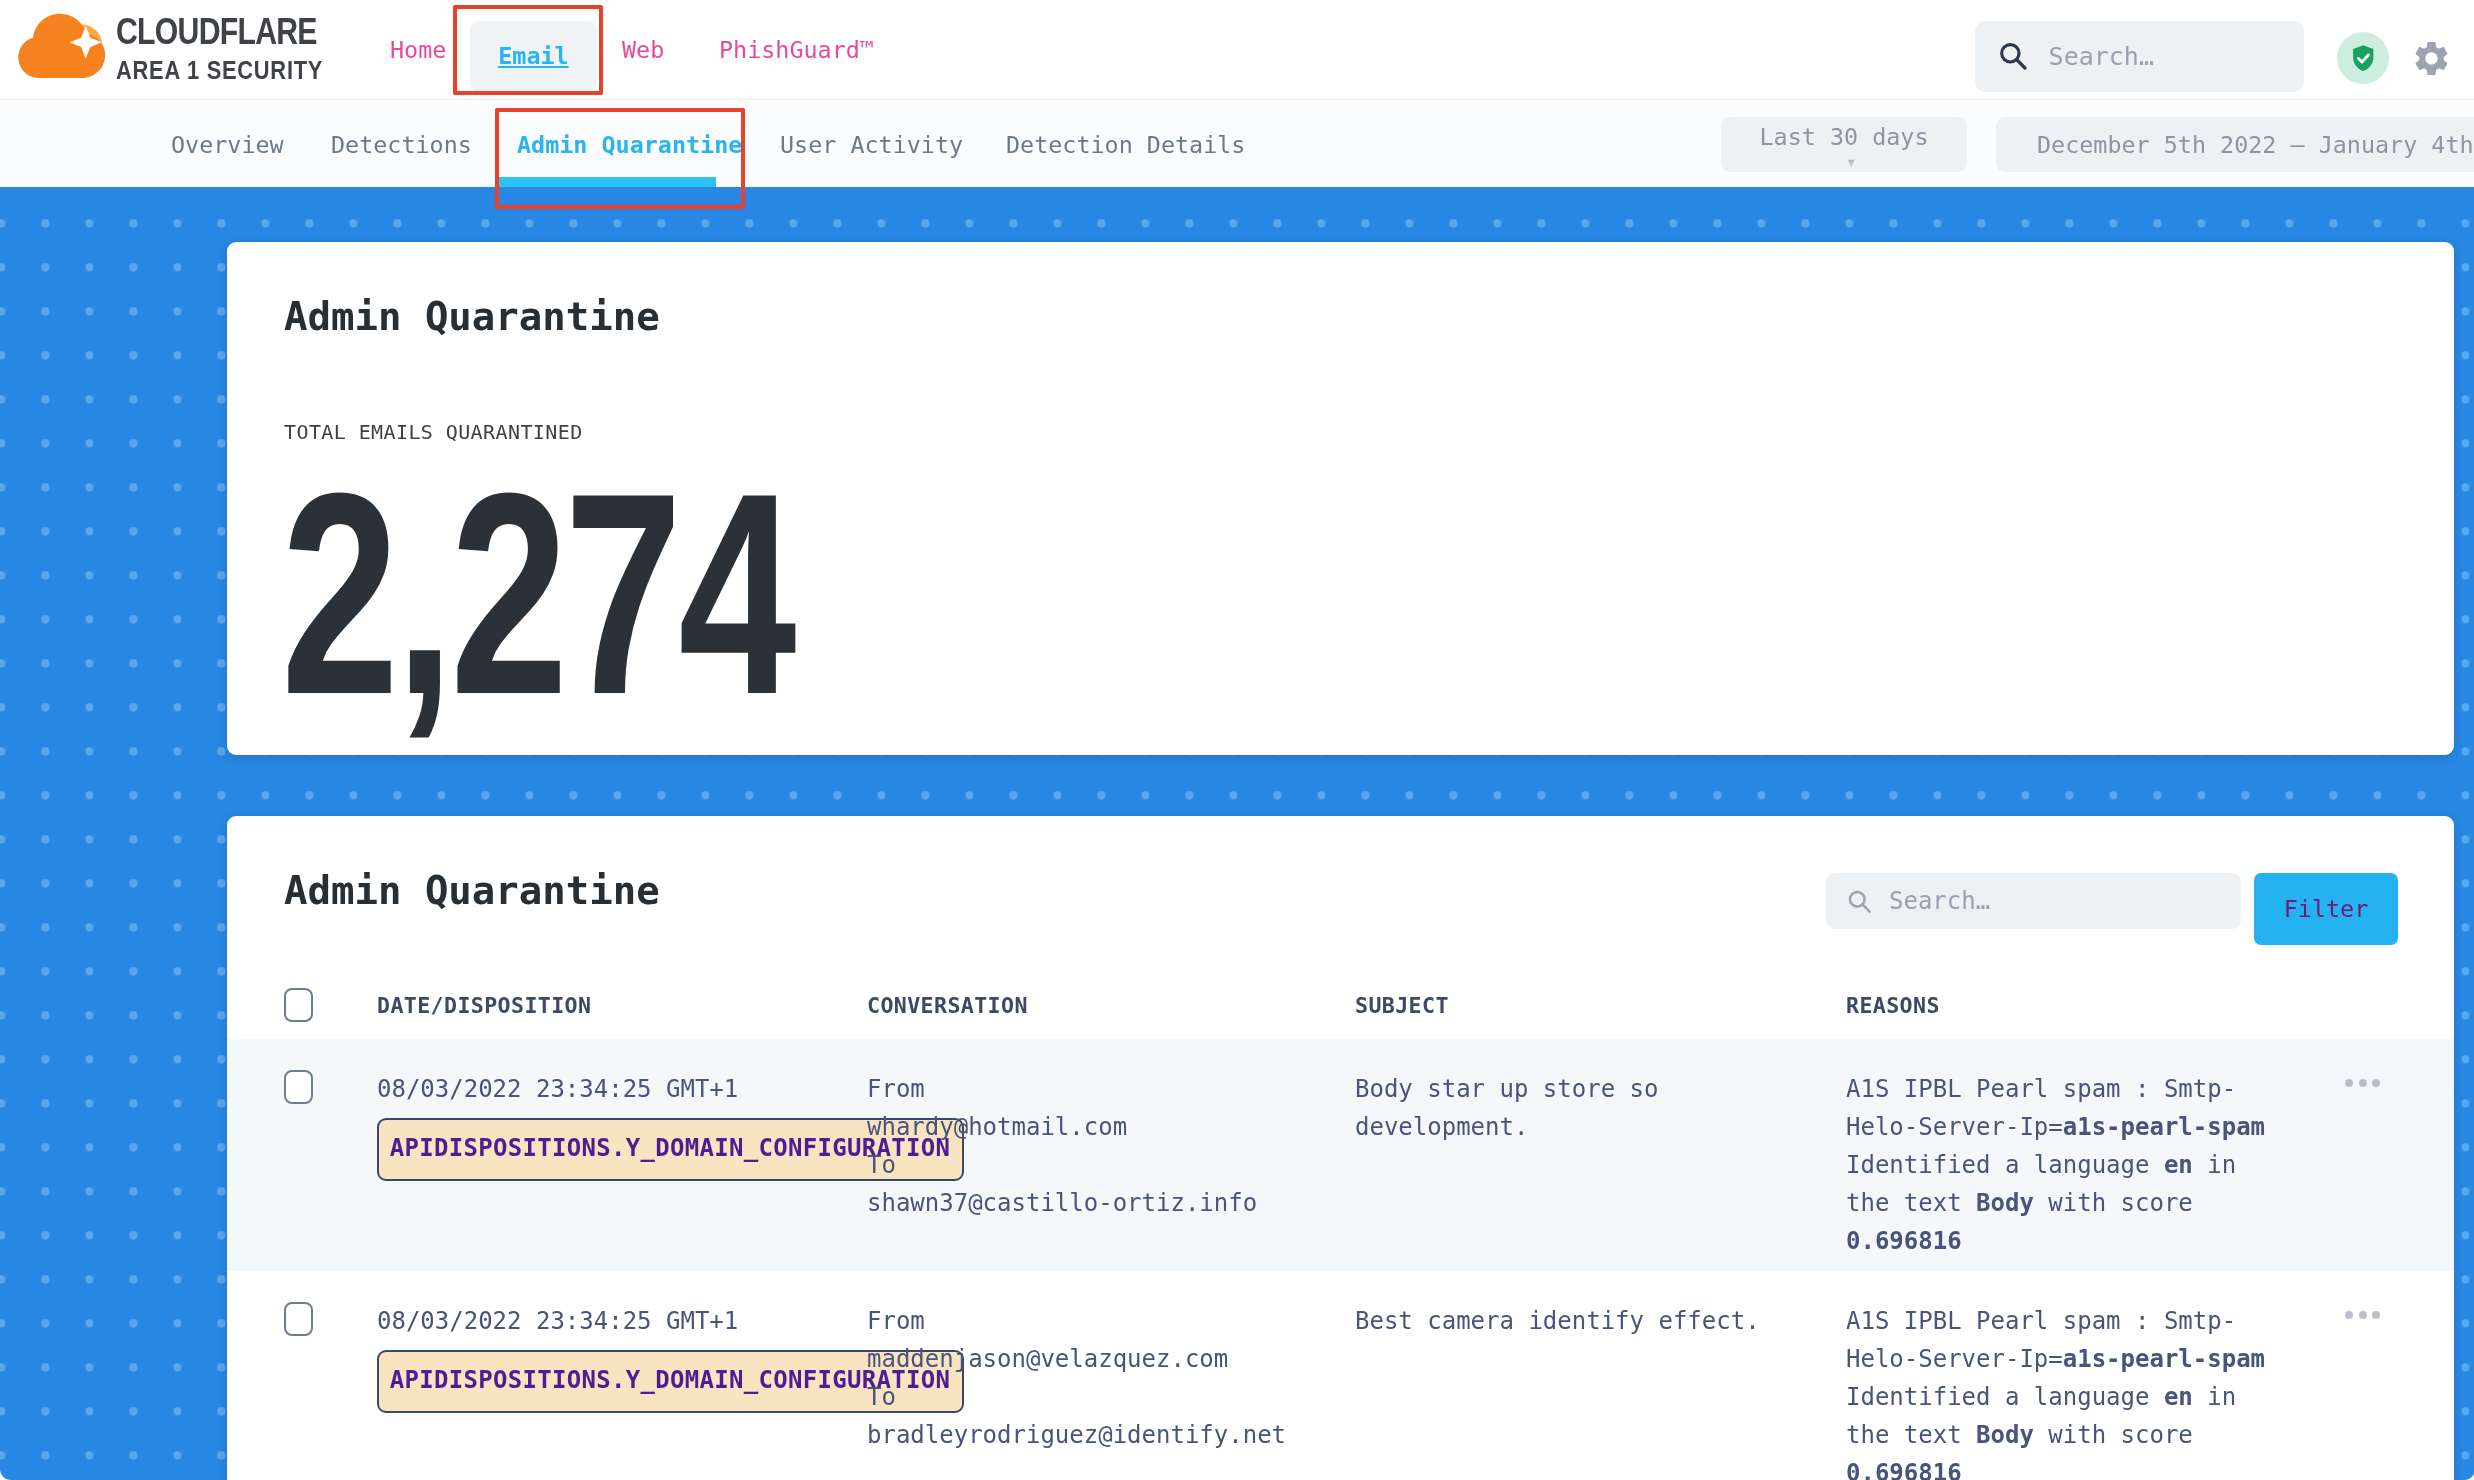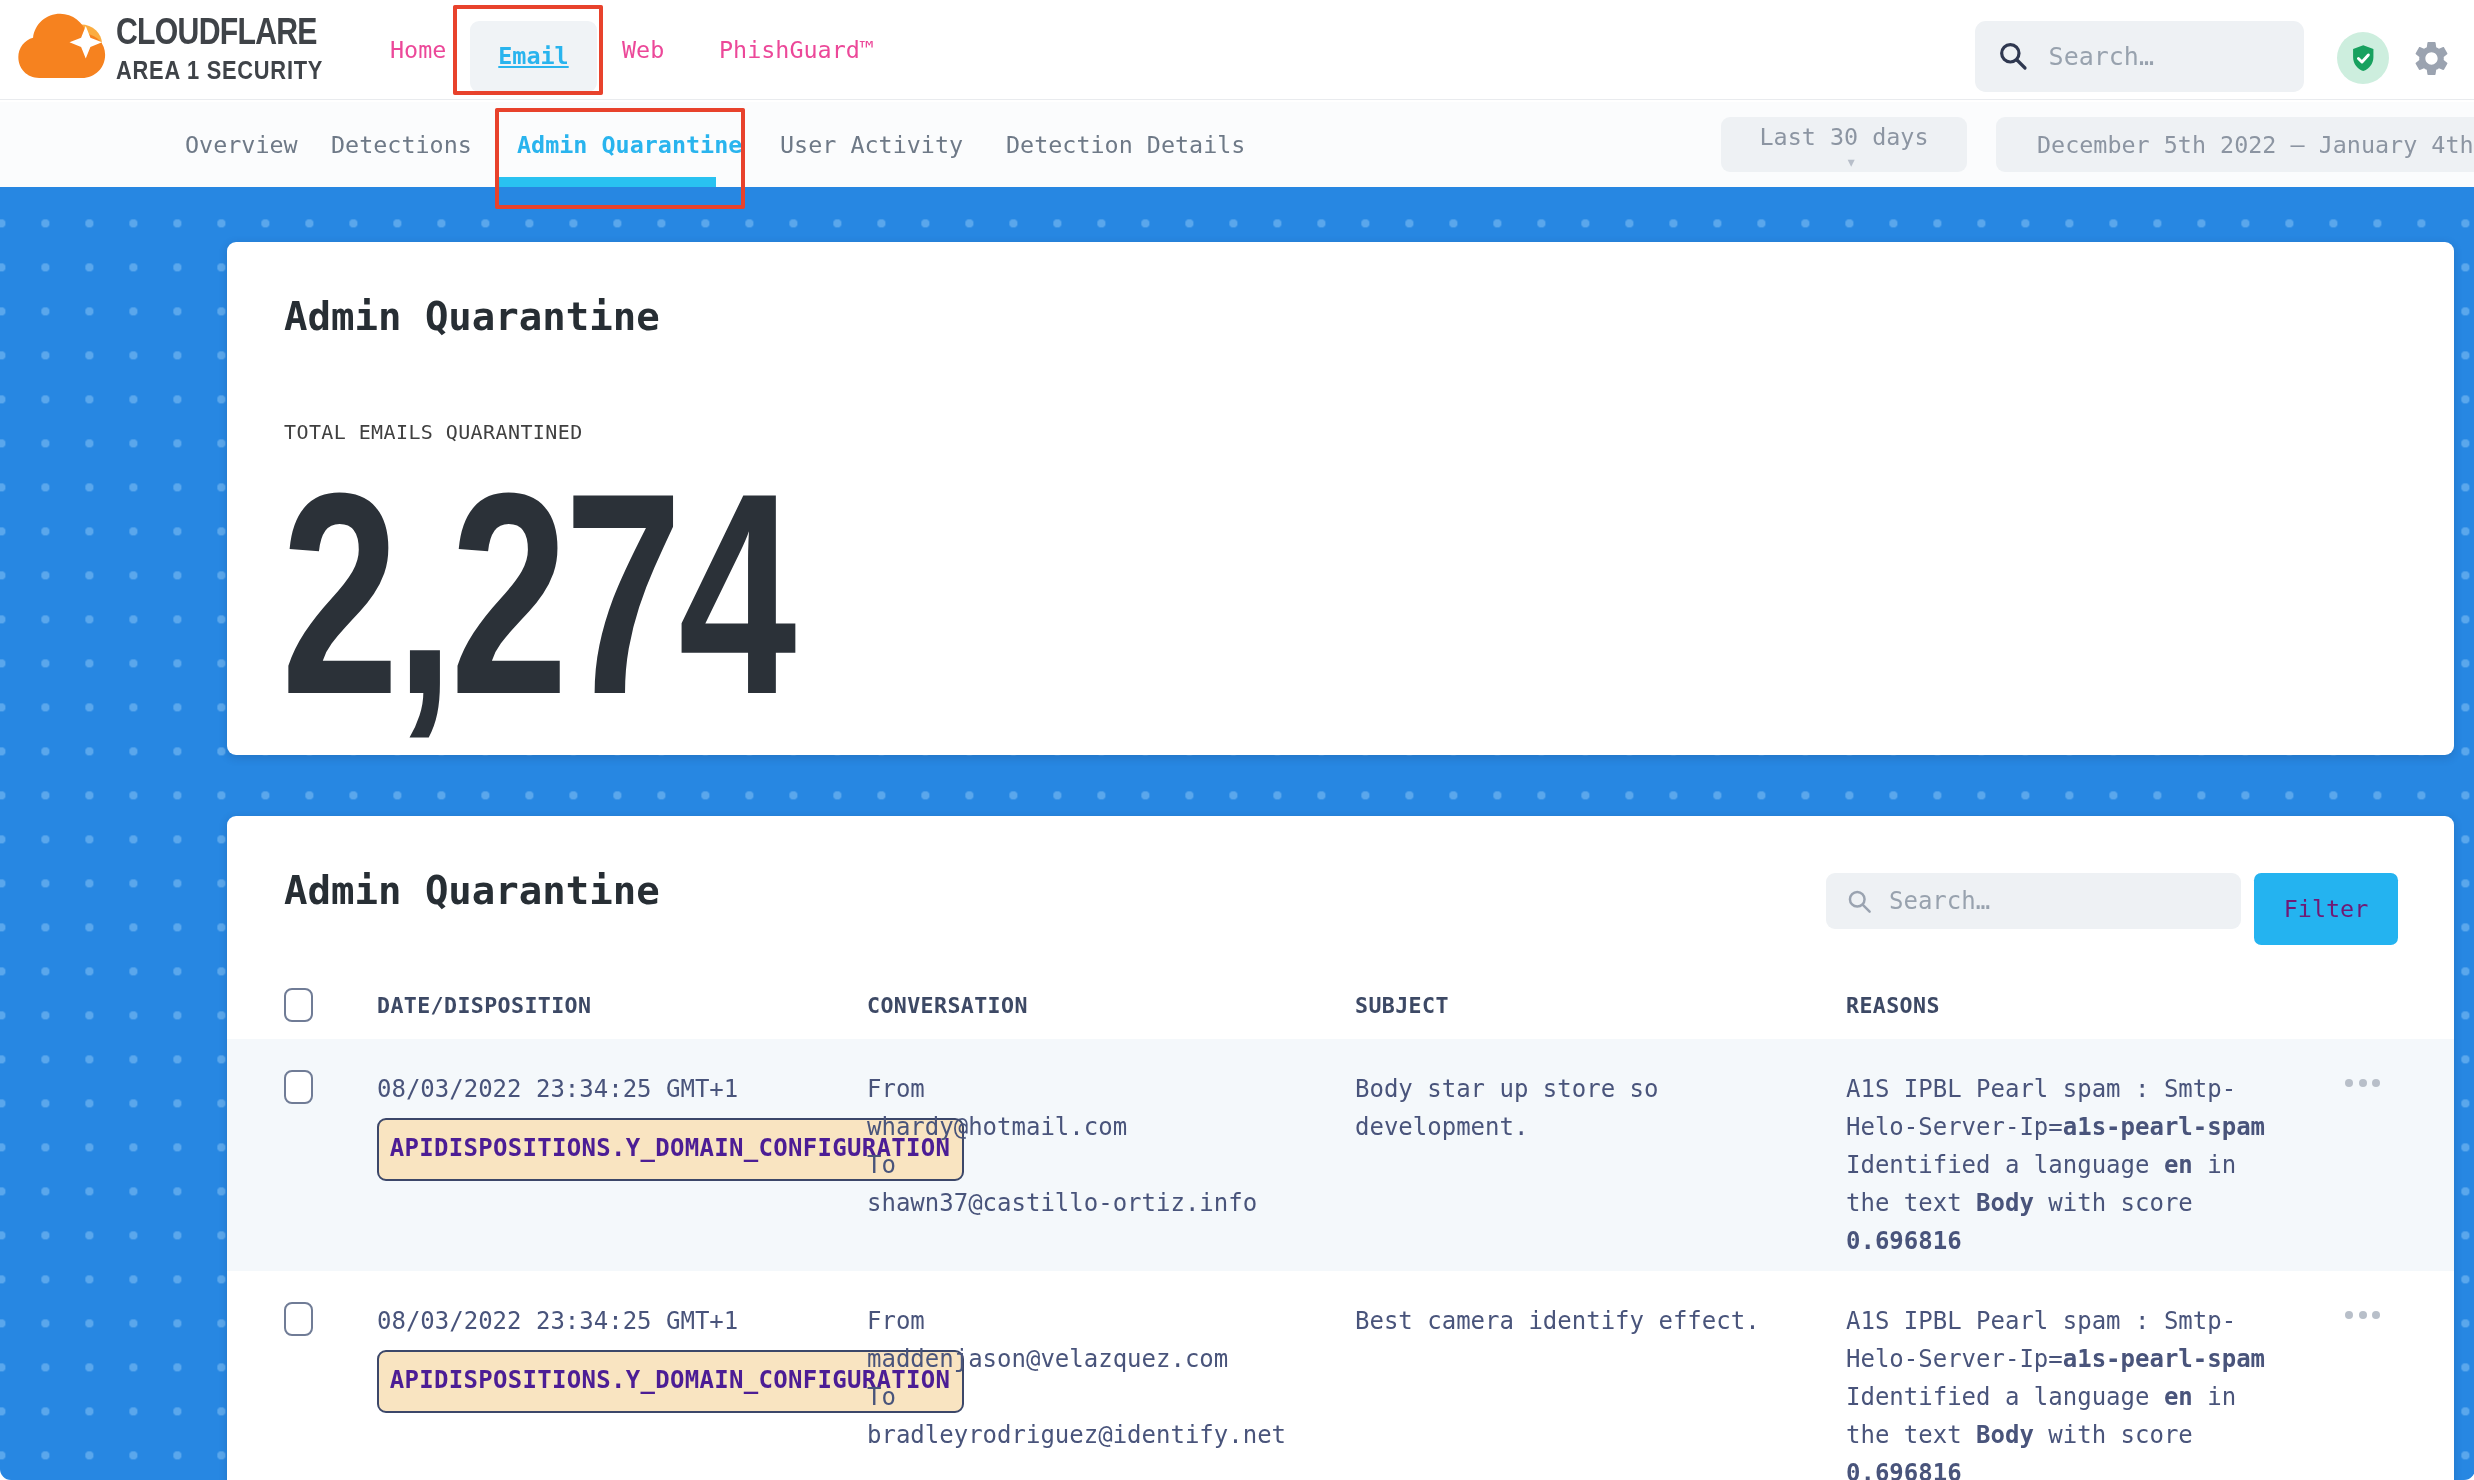--- a/index.html
+++ b/index.html
@@ -136,21 +136,21 @@
         <polyline points="8.2,12.2 11,15 16,9.4" fill="none" stroke="#fff" stroke-width="2.3" stroke-linecap="round" stroke-linejoin="round"></polyline>
       </svg>
     </div>
 
     <svg class="gear-btn" viewBox="0 0 24 24">
       <path fill="#9ba3b0" d="M19.14 12.94c.04-.3.06-.61.06-.94 0-.32-.02-.64-.07-.94l2.03-1.58c.18-.14.23-.41.12-.61l-1.92-3.32c-.12-.22-.37-.29-.59-.22l-2.39.96c-.5-.38-1.03-.7-1.62-.94l-.36-2.54c-.04-.24-.24-.41-.48-.41h-3.84c-.24 0-.43.17-.47.41l-.36 2.54c-.59.24-1.13.57-1.62.94l-2.39-.96c-.22-.08-.47 0-.59.22L2.74 8.87c-.12.21-.08.47.12.61l2.03 1.58c-.05.3-.09.63-.09.94s.02.64.07.94l-2.03 1.58c-.18.14-.23.41-.12.61l1.92 3.32c.12.22.37.29.59.22l2.39-.96c.5.38 1.03.7 1.62.94l.36 2.54c.05.24.24.41.48.41h3.84c.24 0 .44-.17.47-.41l.36-2.54c.59-.24 1.13-.56 1.62-.94l2.39.96c.22.08.47 0 .59-.22l1.92-3.32c.12-.22.07-.47-.12-.61l-2.01-1.58zM12 15.6c-1.98 0-3.6-1.62-3.6-3.6s1.62-3.6 3.6-3.6 3.6 1.62 3.6 3.6-1.62 3.6-3.6 3.6z"></path>
     </svg>
   </header>
 
   <nav class="subnav">
-    <div class="tab" style="left:185px;text-align:right;">Overview</div>
+    <div class="tab" style="left:171px;text-align:right;">Overview</div>
     <div class="tab" style="left:331px;">Detections</div>
     <div class="tab active" style="left:517px;">Admin Quarantine</div>
     <div class="tab" style="left:780px;">User Activity</div>
     <div class="tab" style="left:1006px;">Detection Details</div>
     <div class="tab-underline"></div>
     <div class="annotation-box box-admin"></div>
 
     <div class="pill pill-range">
       <span>Last 30 days</span>
       <span class="chev">▾</span>

